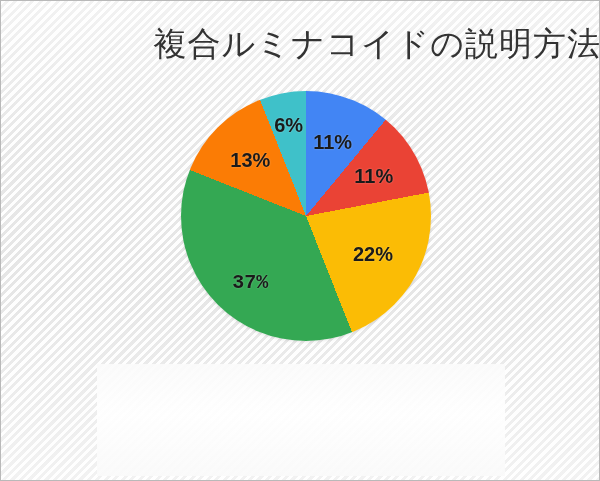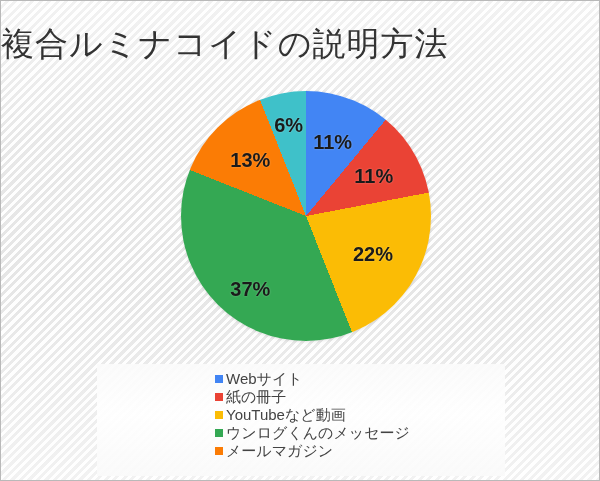--- a/index.html
+++ b/index.html
@@ -24,21 +24,21 @@
   #wash{
     position:absolute;inset:0;pointer-events:none;
     background:linear-gradient(180deg,
        rgba(255,255,255,0.55) 0%,
        rgba(255,255,255,0.18) 28%,
        rgba(255,255,255,0.10) 60%,
        rgba(255,255,255,0.55) 100%);
   }
   #title{
     position:absolute;left:0;top:22px;width:600px;
-    text-align:left;
+    text-align:right;
     font-size:33px;line-height:42px;
     color:#333333;
     letter-spacing:1px;
     white-space:nowrap;
   }
   #pie-wrap{
     position:absolute;left:180px;top:90px;width:250px;height:250px;
   }
   #pie{
     width:250px;height:250px;border-radius:50%;
@@ -77,43 +77,21 @@
   <div id="wash"></div>
 
   <div id="title">複合ルミナコイドの説明方法</div>
 
   <div id="pie-wrap">
     <div id="pie" style="background: conic-gradient(rgb(66, 133, 244) 0deg, rgb(66, 133, 244) 39.6deg, rgb(234, 67, 53) 39.6deg, rgb(234, 67, 53) 79.2deg, rgb(251, 188, 5) 79.2deg, rgb(251, 188, 5) 158.4deg, rgb(52, 168, 83) 158.4deg, rgb(52, 168, 83) 291.6deg, rgb(251, 124, 5) 291.6deg, rgb(251, 124, 5) 338.4deg, rgb(63, 193, 201) 338.4deg, rgb(63, 193, 201) 360deg);"></div>
     <div id="slice-labels">
         <div class="slice-label" style="left: 151.676px; top: 50.9056px;">11%</div>
         <div class="slice-label" style="left: 192.783px; top: 84.913px;">11%</div>
         <div class="slice-label" style="left: 192px; top: 162.938px;">22%</div>
-        <div class="slice-label" style="left: 69.3153px; top: 198px;">37%</div>
+        <div class="slice-label" style="left: 69.3153px; top: 191px; font-family: Liberation Mono, monospace;">37%</div>
         <div class="slice-label" style="left: 69.3153px; top: 69.3153px; text-align: right;">13%</div>
         <div class="slice-label" style="left: 107.667px; top: 34.1384px;">6%</div>
       </div>
   </div>
 
   <div id="legend-panel"></div>
-  <div id="legend">
-      <div class="legend-row">
-        <span class="swatch" style="background: rgb(66, 133, 244);"></span>
-        <span class="legend-label">Webサイト</span>
-      </div>
-      <div class="legend-row">
-        <span class="swatch" style="background: rgb(234, 67, 53);"></span>
-        <span class="legend-label">紙の冊子</span>
-      </div>
-      <div class="legend-row">
-        <span class="swatch" style="background: rgb(251, 188, 5);"></span>
-        <span class="legend-label">YouTubeなど動画</span>
-      </div>
-      <div class="legend-row">
-        <span class="swatch" style="background: rgb(52, 168, 83);"></span>
-        <span class="legend-label">ウンログくんのメッセージ</span>
-      </div>
-      <div class="legend-row">
-        <span class="swatch" style="background: rgb(251, 124, 5);"></span>
-        <span class="legend-label">メールマガジン</span>
-      </div>
-    </div>
 
 </div>
 
 </body></html>

